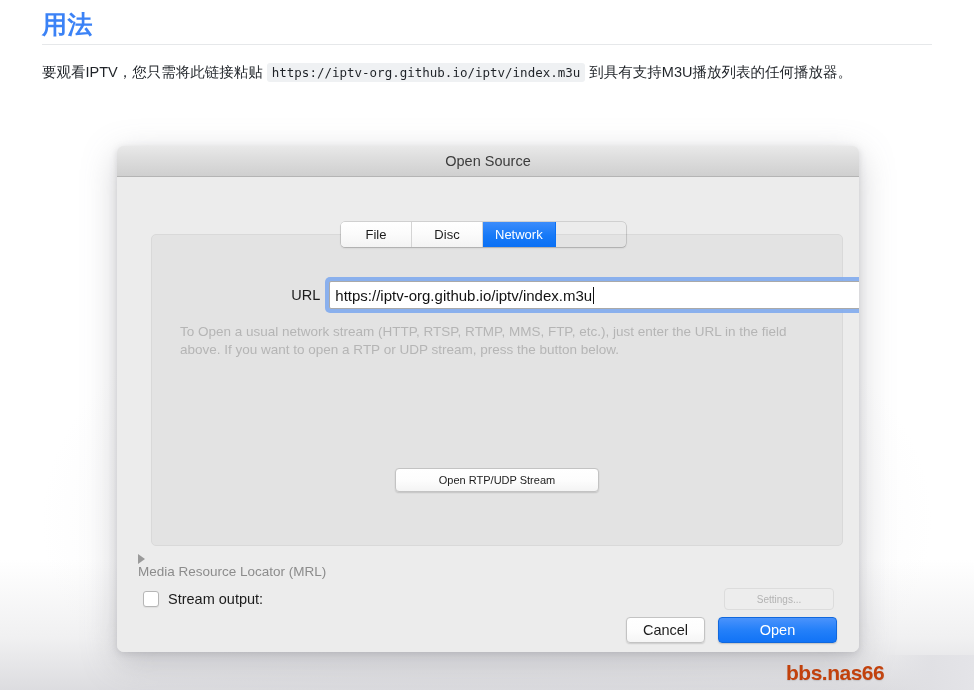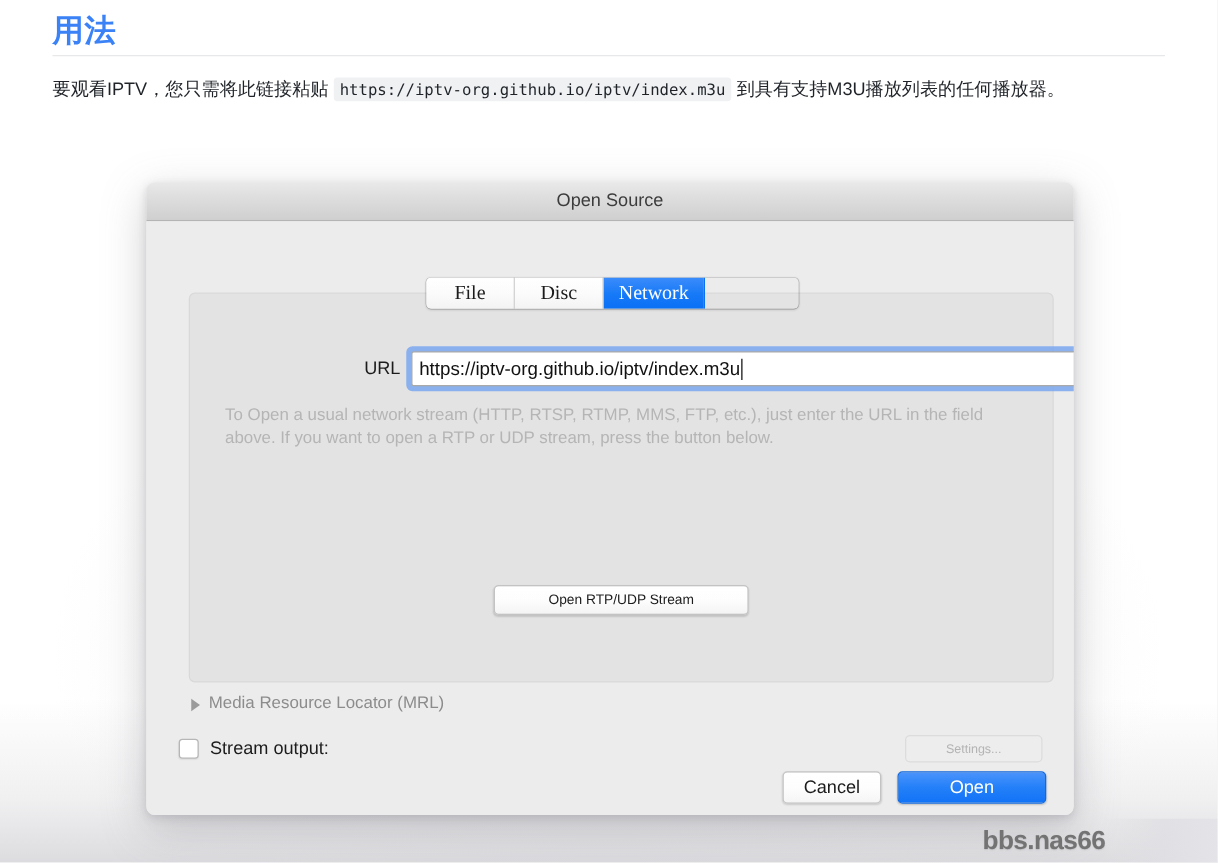--- a/index.html
+++ b/index.html
@@ -79,21 +79,21 @@
   }
 
   
   .watermark {
     position: absolute;
     left: 786px;
     top: 661px;
     font-size: 21px;
     font-weight: bold;
     letter-spacing: -0.5px;
-    color: #737373;
+    color: #c2410c;
     text-shadow: 0 1px 1px rgba(150,150,155,0.35);
     white-space: nowrap;
   }
   .watermark-fade {
     position: absolute;
     left: 880px;
     top: 655px;
     width: 94px;
     height: 35px;
     background: linear-gradient(to right, rgba(222,222,226,0) 0%, rgba(224,224,228,0.9) 55%, rgba(228,228,232,1) 100%);
@@ -141,27 +141,26 @@
     border-radius: 4px;
     overflow: hidden;
     box-shadow: 0 0 0 0.5px rgba(0,0,0,0.22), 0 1px 2px rgba(0,0,0,0.16);
     z-index: 4;
   }
   .tab {
     display: flex;
     align-items: center;
     justify-content: center;
     padding: 0 12px;
-    font-size: 16px;
+    font-size: 13px;
     color: #1c1c1c;
     background: linear-gradient(to bottom, #ffffff 0%, #fbfbfb 50%, #f3f3f3 100%);
     border-right: 1px solid #d4d4d4;
     cursor: default;
     min-width: 46px;
-    font-family: Liberation Serif, serif;
   }
   .tab:last-child { border-right: none; margin-top: 36px; }
   .tab.active {
     background: linear-gradient(to bottom, #3b8cfb 0%, #1679f7 55%, #0a70f5 100%);
     color: #ffffff;
     border-right-color: #0a70f5;
   }
 
   
   .panel {
@@ -257,25 +256,26 @@
     justify-content: center;
     font-size: 11px;
     color: #1c1c1c;
     box-sizing: border-box;
     cursor: default;
   }
 
   
   .mrl-row {
     position: absolute;
-    left: 36px;
+    left: 21px;
     top: 377px;
     display: flex;
-    align-items: flex-end;
-    cursor: default;
+    align-items: flex-start;
+    cursor: default;
+    flex-direction: column;
   }
   .disclosure-tri {
     width: 0; height: 0;
     border-left: 7px solid #9a9a9a;
     border-top: 5px solid transparent;
     border-bottom: 5px solid transparent;
     margin-right: 7px;
   }
   .mrl-label {
     font-size: 13.5px;

